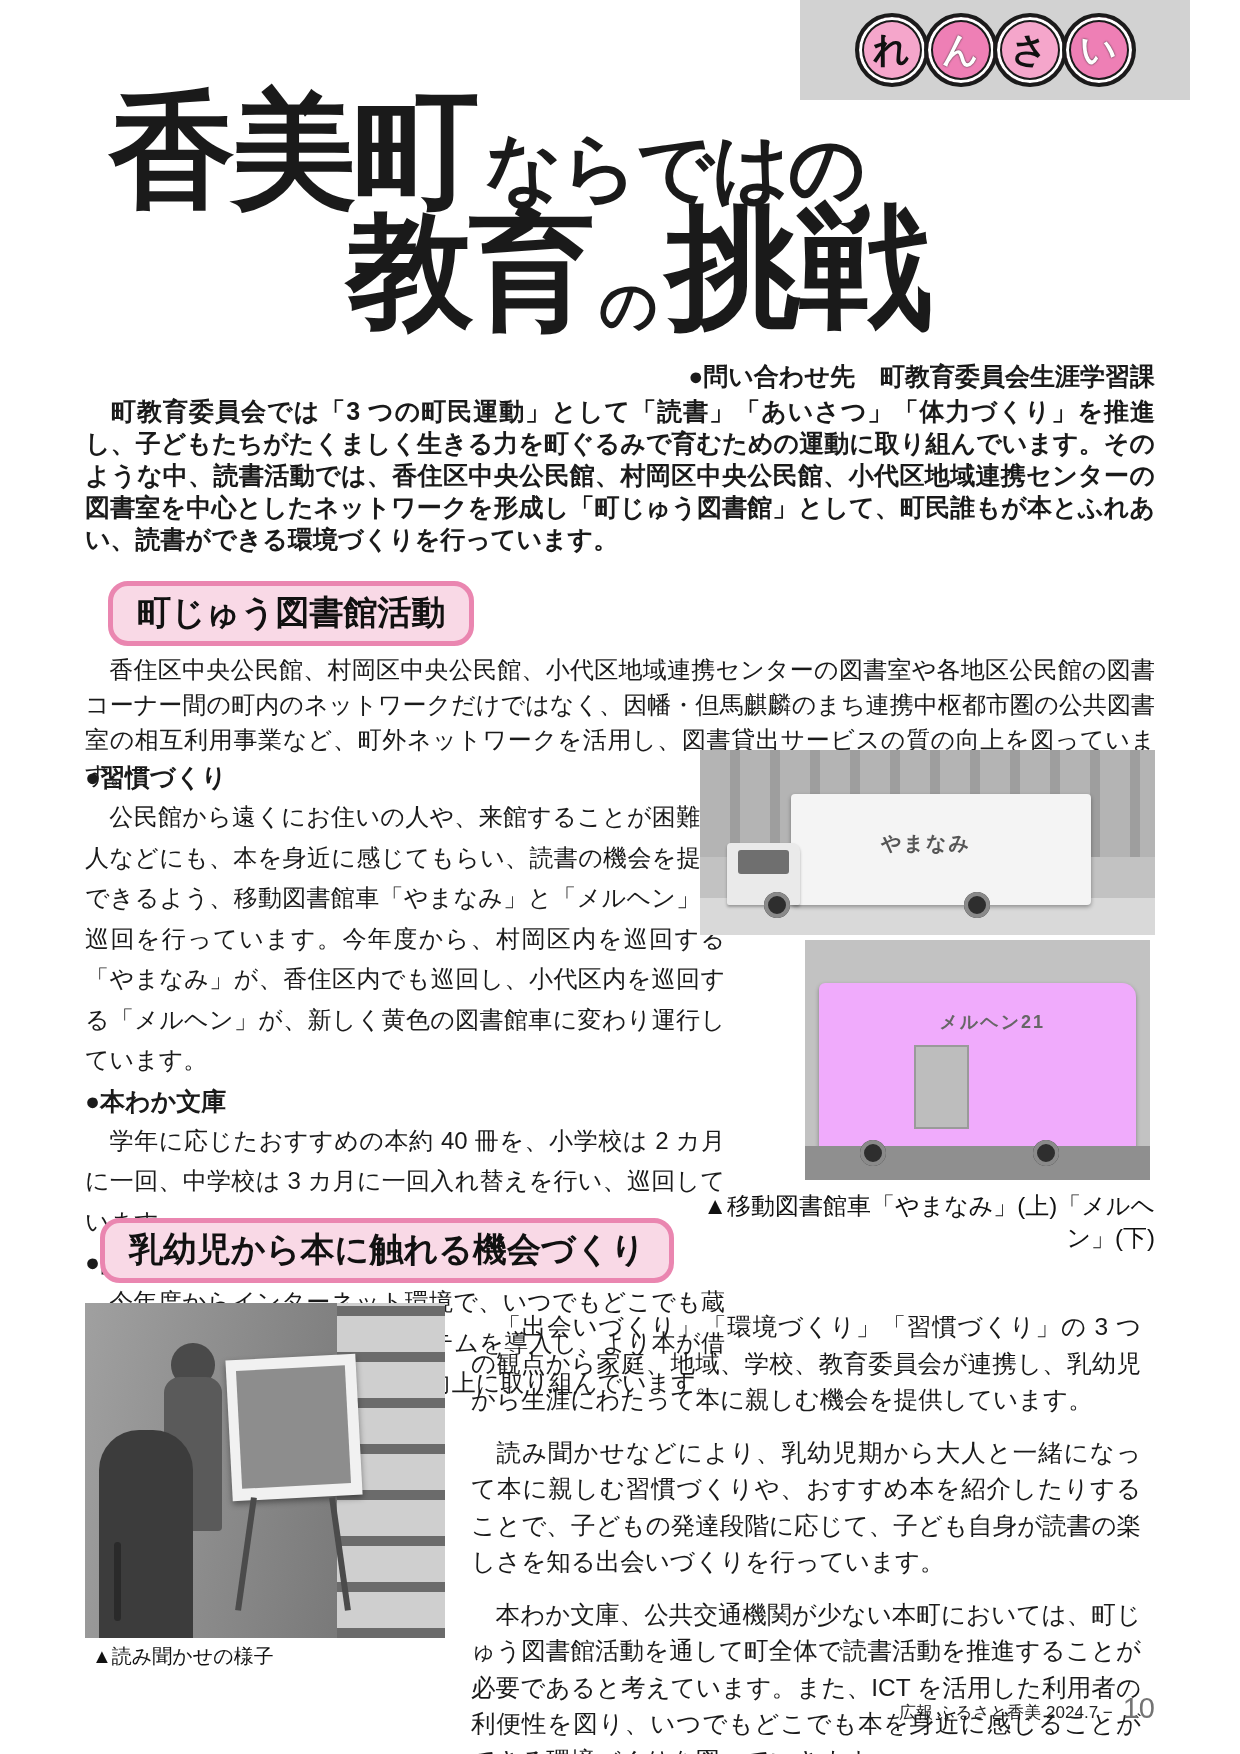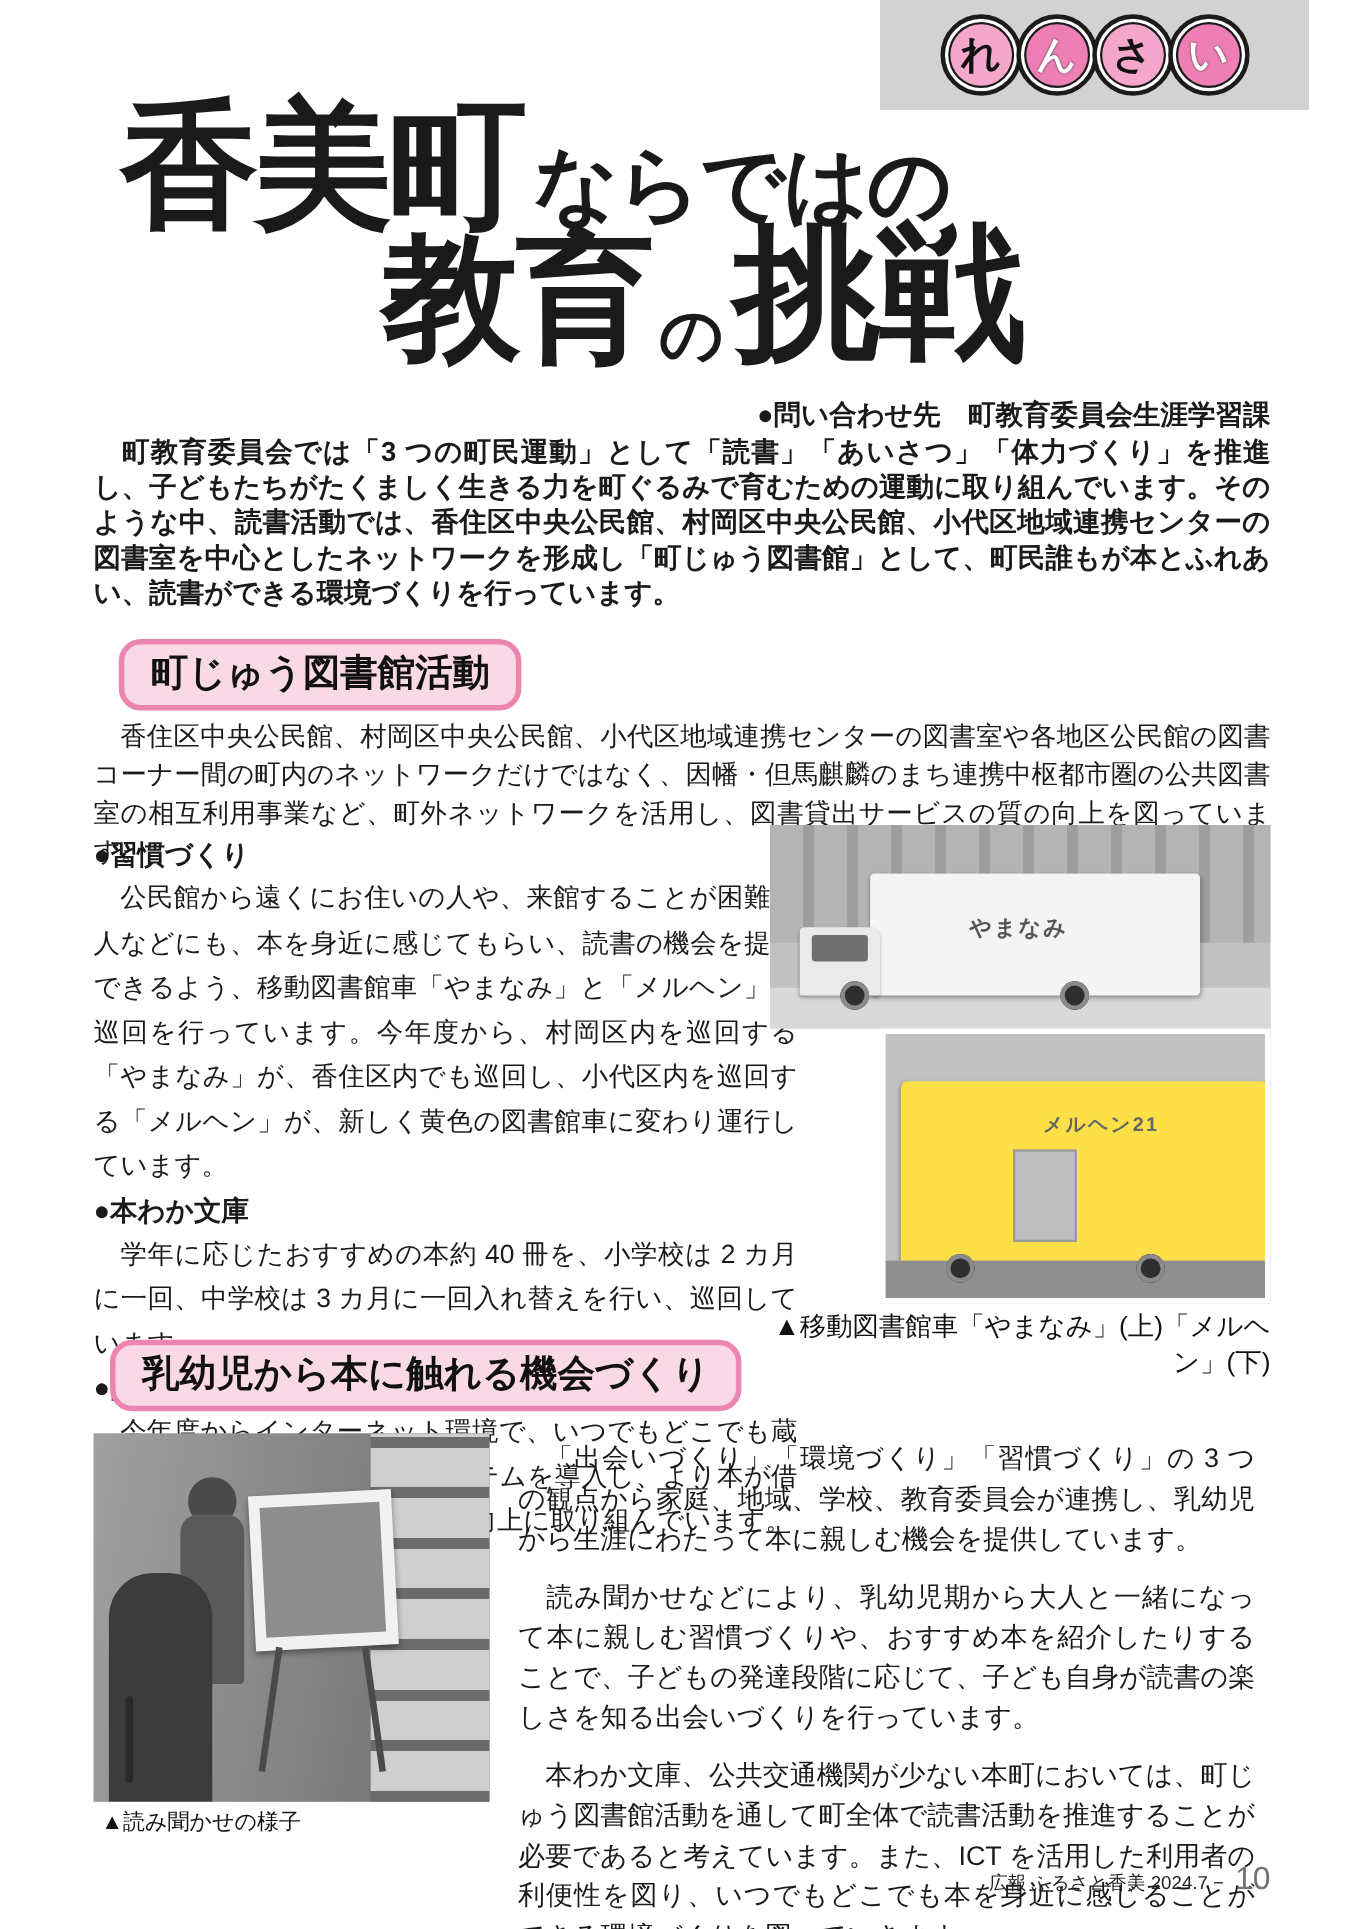--- a/index.html
+++ b/index.html
@@ -86,23 +86,22 @@
   .truck-cab.tc1{left:6%;bottom:16%;width:16%;height:34%;}
   .cab-window{position:absolute;left:15%;top:12%;width:70%;height:38%;background:#6f6f6f;border-radius:3px;}
   .wheel{position:absolute;background:#2e2e2e;border-radius:50%;box-shadow:inset 0 0 0 4px #8a8a8a;}
   .wheel.wsm{width:26px;height:26px;bottom:9%;}
   .truck-label{
     position:absolute;font-weight:700;color:#555;letter-spacing:2px;
   }
   .tl1{left:30%;top:32%;font-size:20px;}
   .melhen-body{
     position:absolute;left:4%;bottom:12%;width:92%;height:70%;
-    background:#fde047;border-radius:6px 14px 4px 4px;
+    background:#f0abfc;border-radius:6px 14px 4px 4px;
     box-shadow:0 2px 4px rgba(0,0,0,.35);
-    padding-left:23px;
   }
   .melhen-street{position:absolute;left:0;bottom:0;right:0;height:14%;background:#8f8f8f;}
   .tl2{left:38%;top:16%;font-size:18px;color:#666;}
   .melhen-door{position:absolute;left:30%;bottom:13%;width:16%;height:48%;background:#bdbdbd;border:2px solid #9a9a9a;}
   .photo-caption-right{
     position:absolute;top:1190px;right:85px;width:470px;
     font-size:24px;text-align:right;color:#111;
   }
   
   .photo-story{left:85px;top:1303px;width:360px;height:335px;background:linear-gradient(100deg,#a0a0a0,#6c6c6c);}

